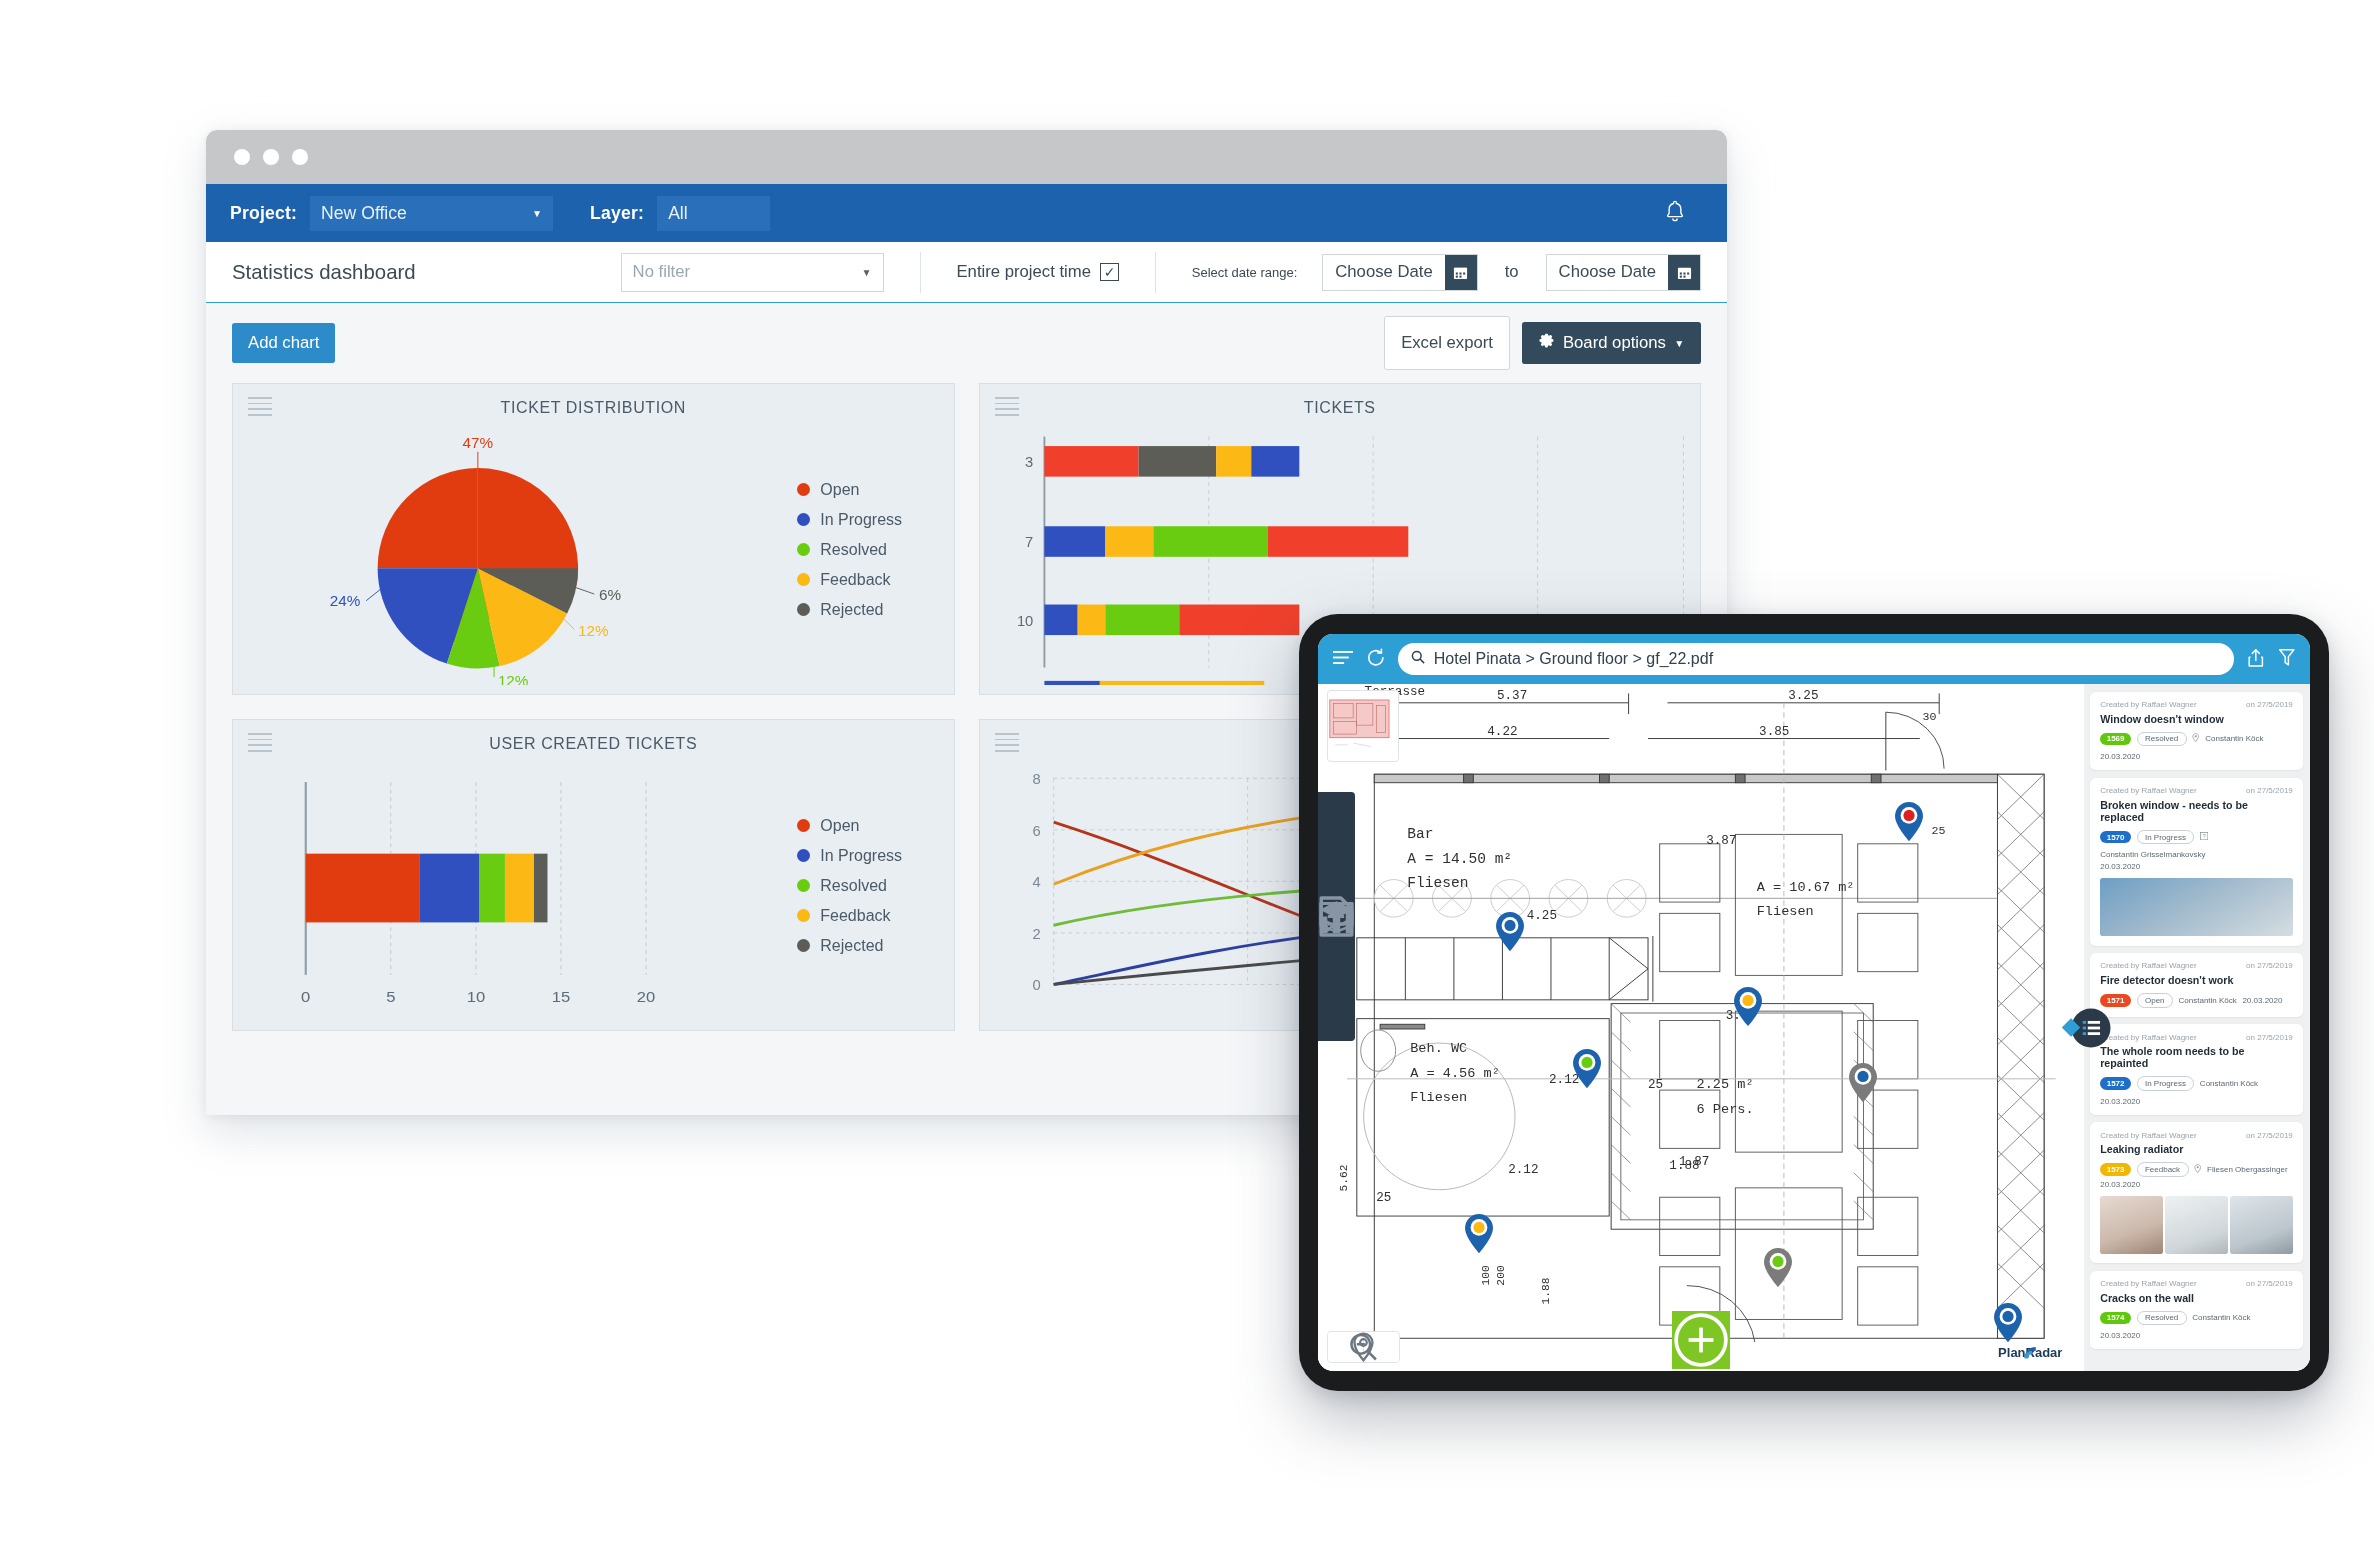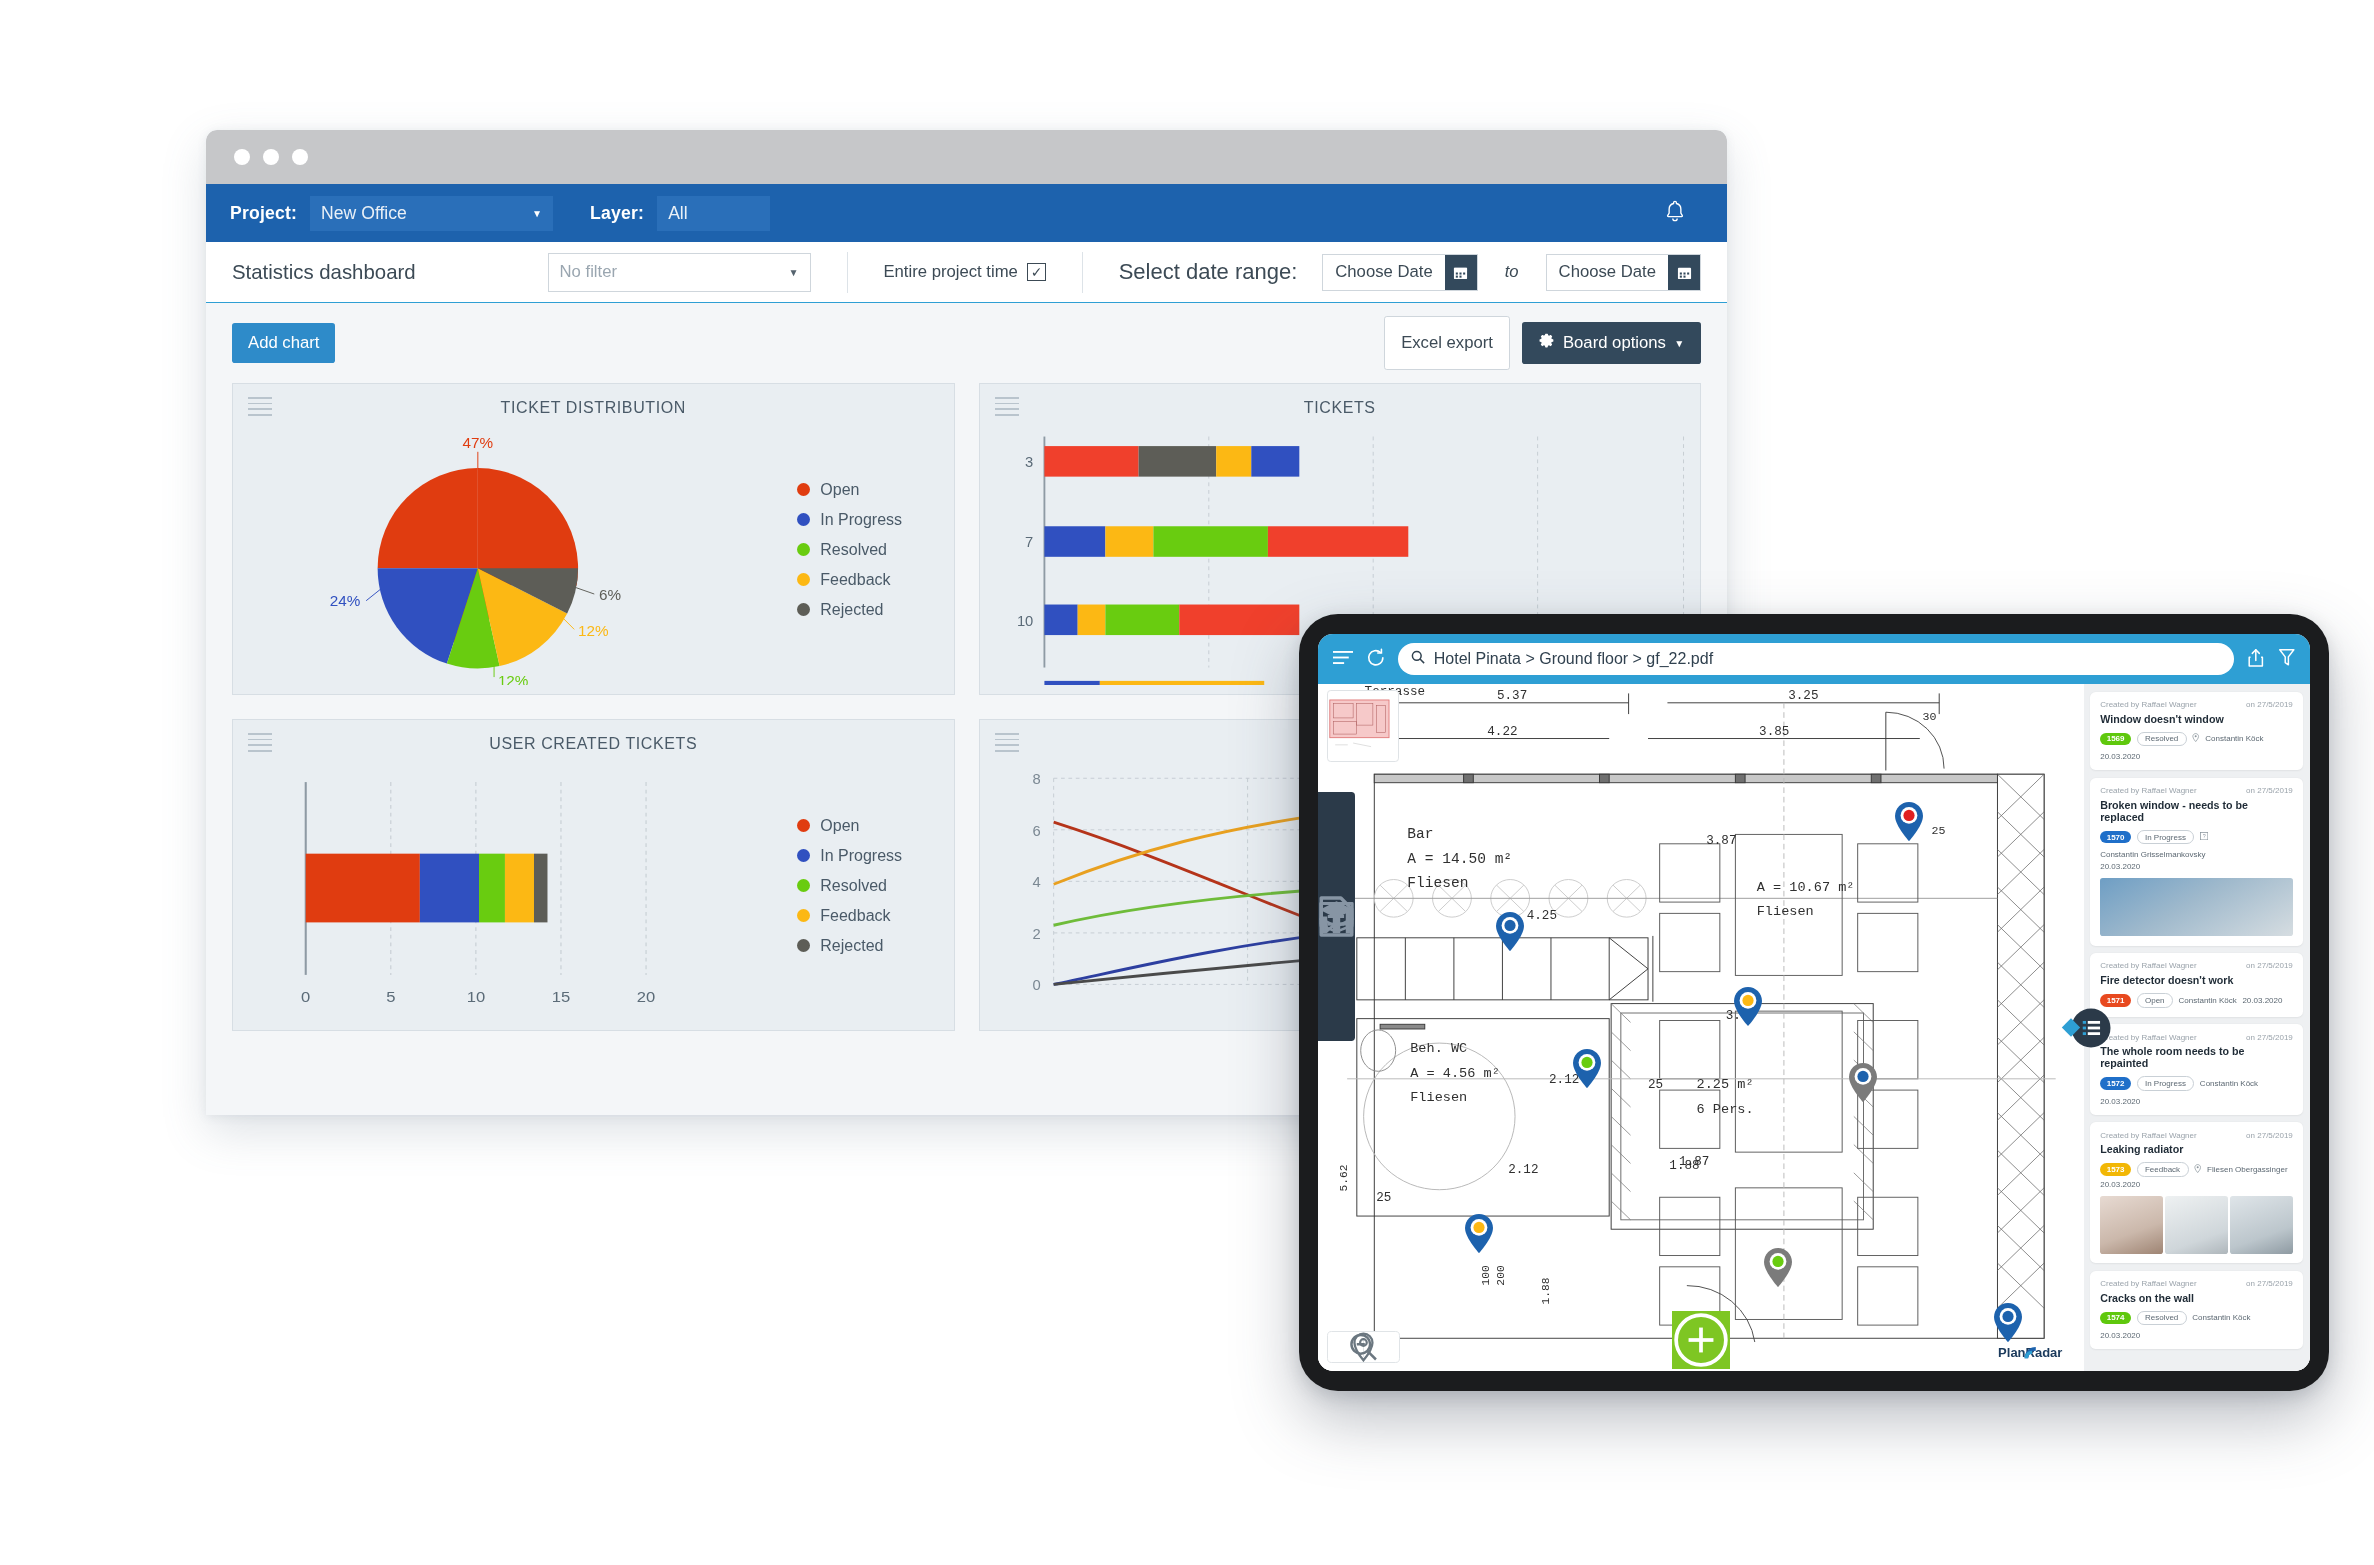--- a/index.html
+++ b/index.html
@@ -55,25 +55,25 @@
     width:263px; height:39px; border:0.9px solid #cfd6dc; background:#fff;
     display:flex; align-items:center; justify-content:space-between; padding:0 11px;
     color:#9aa6b0; font-size:16.7px;
   }
   .vdiv { width:0.9px; height:41px; background:#dde3e8; margin: 0 24px; }
   .ept { font-size:16.7px; color:#3c4a55; display:flex; align-items:center; gap:9.3px; }
   .cbox {
     width:18.6px; height:18.6px; border:1.9px solid #3c4a55; display:flex;
     align-items:center; justify-content:center; font-size:14px; color:#3c4a55; line-height:1;
   }
-  .sdr { font-size:22px; color:#3c4a55; margin-right:13px; }
+  .sdr { font-size:13px; color:#3c4a55; margin-right:13px; }
   .datebox { display:flex; height:37px; border:0.9px solid #cfd6dc; }
   .datebox .dtxt { background:#fff; padding:0 12px; display:flex; align-items:center; font-size:16.7px; color:#3c4a55; }
   .datebox .dico { width:32px; background:#33495c; display:flex; align-items:center; justify-content:center; }
-  .tolab { font-size:16.7px; color:#3c4a55; margin:0 15px;font-style:italic; }
+  .tolab { font-size:16.7px; color:#3c4a55; margin:0 15px; }
 
   .actionbar { height:80px; display:flex; align-items:center; padding: 0 26px; }
   .btn-add {
     background:#2e8bc9; color:#fff; font-size:16.7px; border:none;
     padding: 10.2px 16px; border-radius:2.8px; cursor:pointer;
   }
   .ab-right { margin-left:auto; display:flex; align-items:center; gap:12px; }
   .btn-excel {
     background:#fff; border:0.9px solid #cfd6dc; color:#3c4a55; font-size:16.7px;
     padding: 16px 16px; border-radius:2.8px; cursor:pointer;

